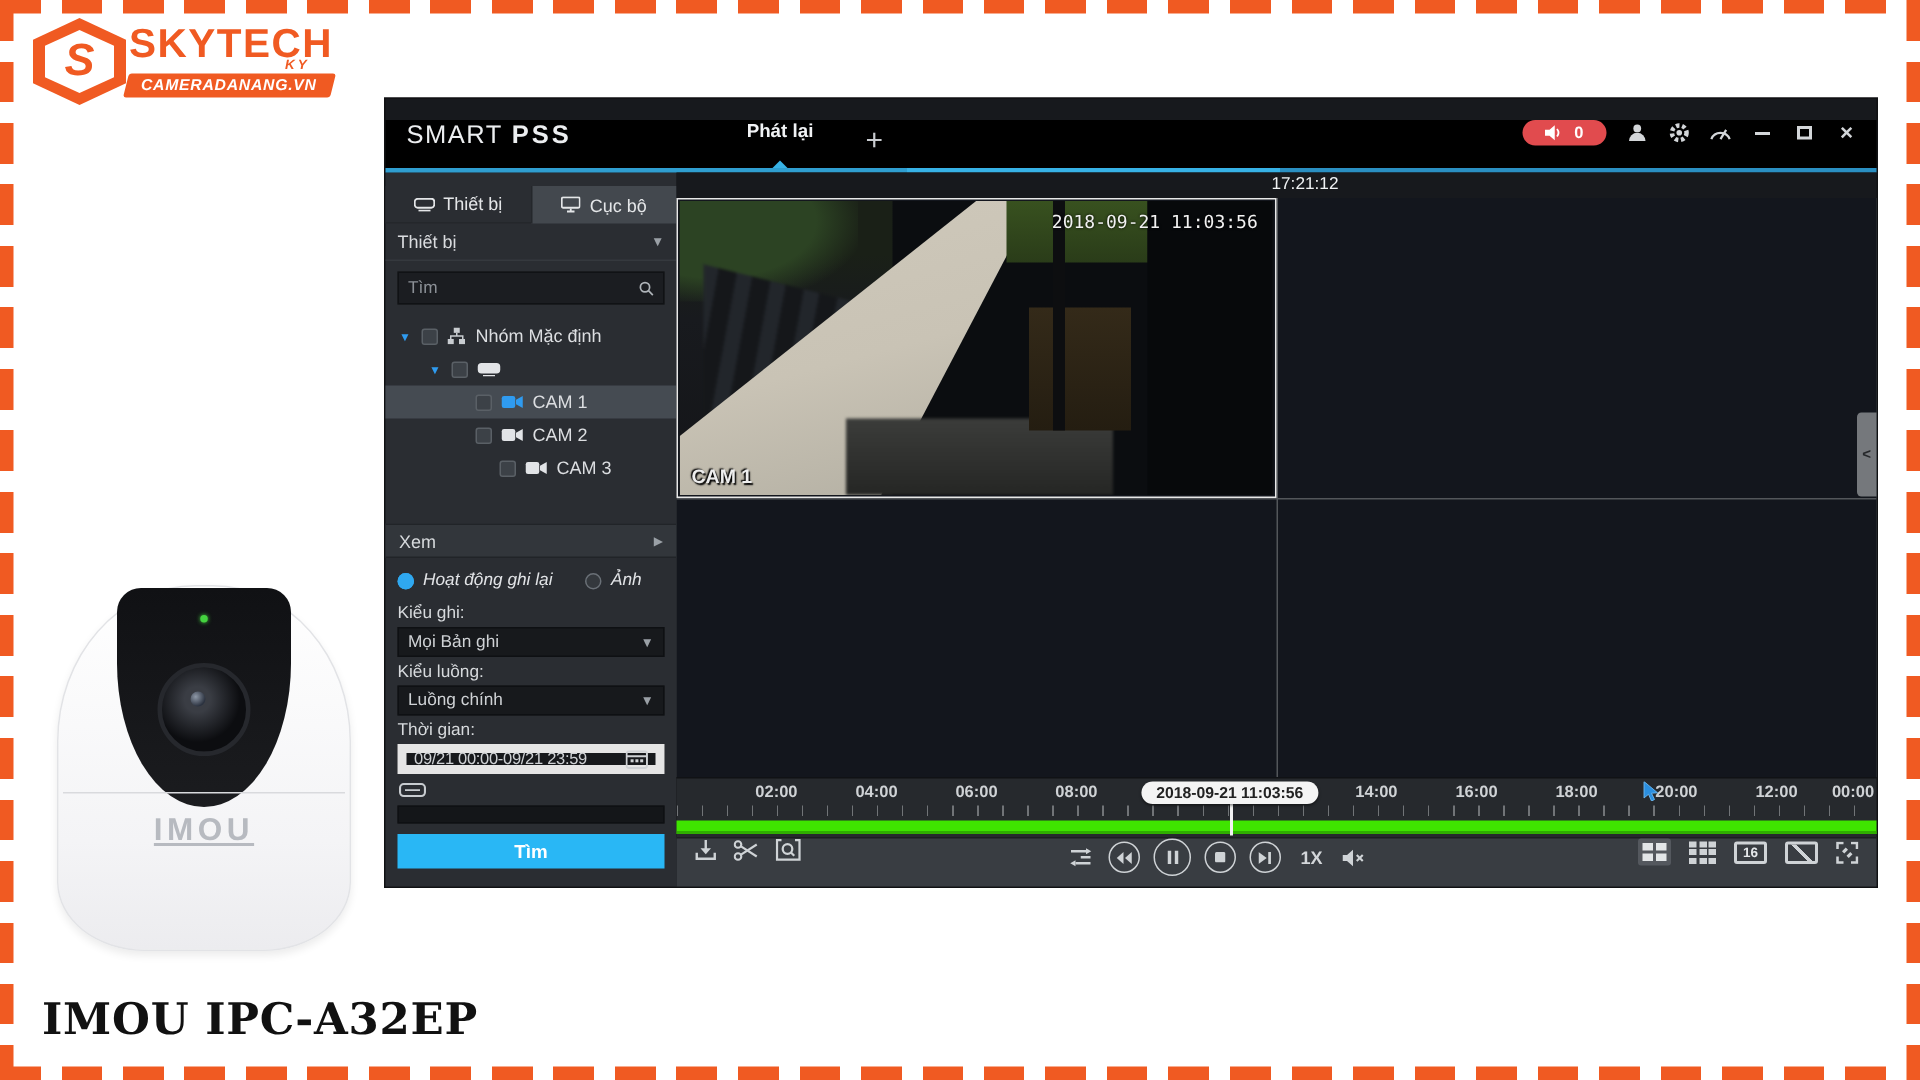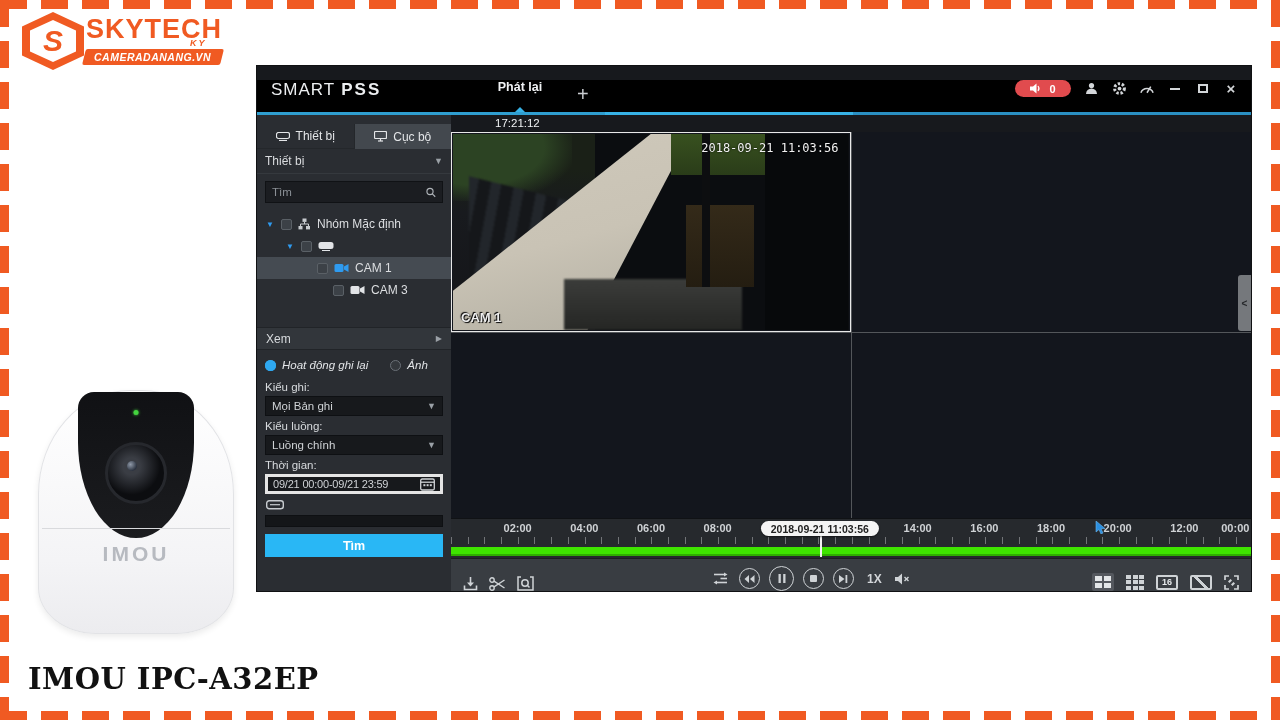--- a/index.html
+++ b/index.html
@@ -42,21 +42,21 @@
       border-radius:16px 16px 58px 58px / 16px 16px 96px 96px; }
   .cam-led { position:absolute; left:50%; top:18px; transform:translateX(-50%); width:5px; height:5px;
       border-radius:50%; background:#44d33f; box-shadow:0 0 3px #44d33f; }
   .cam-lens { position:absolute; left:50%; top:50px; transform:translateX(-50%); width:62px; height:62px;
       border-radius:50%; background:radial-gradient(circle at 42% 38%, #3a3d44 0 18%, #0c0d10 60%);
       border:3px solid #26282d; }
   .cam-lens::after { content:""; position:absolute; left:19px; top:16px; width:10px; height:10px;
       border-radius:50%; background:radial-gradient(circle at 35% 35%, #8f99a8, #2c3340 70%); }
   .cam-seam { position:absolute; left:4px; right:4px; top:138px; height:1px; background:#d9dadd; }
   .cam-logo { position:absolute; left:0; right:0; top:152px; text-align:center; color:#b7bac0;
-      font-size:21px; font-weight:bold; letter-spacing:3px; }
+      font-size:21px; font-weight:bold; letter-spacing:3px;text-decoration:underline; }
 
   .product-name { position:absolute; left:28px; top:662px; color:#111; font-size:29px; font-weight:bold;
       font-family:"DejaVu Serif","Liberation Serif",serif; letter-spacing:.5px; }
 
   
   .win { position:absolute; left:256px; top:65px; width:996px; height:527px; background:#17191d;
          border:1px solid #101113; display:flex; flex-direction:column; font-size:12px; color:#d3d6d9; }
   .titlebar { height:32px; background:#000000; display:flex; align-items:flex-start; position:relative; flex:0 0 auto;margin-top:14px; }
   .app-title { margin-left:14px; font-size:17px; color:#eceef0; letter-spacing:1px; }
   .app-title .pss { font-weight:bold; margin-left:6px; letter-spacing:2px; }
@@ -102,30 +102,30 @@
   .filters { padding:9px 8px 8px 8px; display:flex; flex-direction:column; flex:1; min-height:0; }
   .radio-row { display:flex; align-items:flex-end; gap:6px; margin-bottom:6px; color:#e2e4e7; font-size:11.5px;font-style:italic; }
   .radio { width:11px; height:11px; border-radius:50%; flex:0 0 auto; }
   .radio.on { background:#2fa8f0; box-shadow:inset 0 0 0 2px #2fa8f0; }
   .radio.off { background:#34383d; border:1px solid #6a7077; }
   .radio-row .gap { width:10px; }
   .flabel { color:#d7dadd; font-size:11.5px; margin:4px 0 3px 0; }
   .fselect { height:20px; background:#17191c; border:1px solid #0e1013; display:flex; align-items:center;
       padding:0 6px; color:#cfd2d5; font-size:11.5px; }
   .fselect .caret { margin-left:auto; font-size:9px; color:#9aa0a6; }
-  .fdate { height:20px; background:#17191c; border:3px solid #e5e5e5; display:flex; align-items:center;
+  .fdate { height:20px; background:#17191c; border:6px solid #e5e5e5; display:flex; align-items:center;
       padding:0 5px; color:#cfd2d5; font-size:11px; letter-spacing:-.2px; }
   .dev-mini { margin:6px 0 4px 1px; }
   .empty-bar { height:12px; background:#141619; border:1px solid #0e1013; flex:0 0 auto; }
   .btn-find { margin-top:7px; height:23px; background:#29b7f5; color:#fff; font-size:12.5px; font-weight:bold;
       display:flex; align-items:center; justify-content:center; flex:0 0 auto; }
 
   
   .main { flex:1; display:flex; flex-direction:column; min-width:0; position:relative; background:#17191d; }
-  .clock-row { height:17px; text-align:left; padding-right:6px; color:#f0f2f4; font-size:11.5px;
+  .clock-row { height:17px; text-align:center; padding-right:6px; color:#f0f2f4; font-size:11.5px;
       line-height:16px; flex:0 0 auto;margin-left:44px; }
   .vgrid { flex:1; display:grid; grid-template-columns:1fr 1fr; grid-template-rows:200px 1fr;
       gap:1px; background:#53565a; min-height:0; }
   .vcell { background:#13161d; position:relative; }
   .vcell.active { outline:1px solid #e8e8e8; outline-offset:-1px; }
 
   .scene { position:absolute; inset:2px; overflow:hidden; background:#0b0d10; }
   .sc-left { position:absolute; left:0; top:0; width:36%; height:100%;
       background:linear-gradient(180deg,#1a2017 0 18%, #181a1e 40%, #141518); }
   .sc-green-tl { position:absolute; left:0; top:0; width:30%; height:34%;
@@ -161,21 +161,21 @@
       background:repeating-linear-gradient(90deg,#8a8d90 0 1px, transparent 1px 16.7px); opacity:.75; }
   .tl-green { position:absolute; left:0; right:0; bottom:2px; height:9px; background:#3fe400;
       box-shadow:inset 0 -2px 0 #2fae00; }
   .tl-playhead { position:absolute; left:46.1%; top:6px; width:2px; height:32px; background:#f2f2f2; }
   .tl-tip { position:absolute; left:46.1%; top:2px; transform:translateX(-50%); background:#f4f4f4;
       border-radius:9px; height:15px; padding:0 10px; color:#222; font-size:10.5px; font-weight:bold;
       display:flex; align-items:center; white-space:nowrap; box-shadow:0 1px 2px rgba(0,0,0,.5); }
   .tl-cursor { position:absolute; left:80.5%; top:2px; }
 
   
-  .toolbar { height:33px; background:#393d42; display:flex; align-items:flex-end; position:relative;
+  .toolbar { height:33px; background:#393d42; display:flex; align-items:flex-start; position:relative;
       flex:0 0 auto; border-top:1px solid #1c1e21; }
   .tb-left { display:flex; align-items:center; gap:11px; padding-left:12px; }
   .tb-center { position:absolute; left:262px; display:flex; align-items:center; gap:9px; }
   .pcircle { width:21px; height:21px; border:1.5px solid #cfd3d6; border-radius:50%;
       display:flex; align-items:center; justify-content:center; }
   .pcircle.big { width:25px; height:25px; }
   .speed { color:#d3d6d9; font-size:12px; font-weight:bold; margin-left:4px; }
   .tb-right { margin-left:auto; display:flex; align-items:center; gap:12px; padding-right:12px; }
   .grid4 { display:grid; grid-template-columns:7px 7px; grid-template-rows:5px 5px; gap:2px;
       background:#54585e; padding:3px; border-radius:2px; }
@@ -324,20 +324,28 @@
               </svg>
           </div>
           <div class="trow sel" style="padding-left:60px;">
             <span class="cbox"></span>
             <svg class="cam-ic" width="15" height="10" viewBox="0 0 15 10">
                 <rect x="0.5" y="1" width="9" height="8" rx="1.5" fill="#2f9bf0"></rect>
                 <polygon points="10,3.5 14.5,1 14.5,9 10,6.5" fill="#2f9bf0"></polygon>
               </svg>
             <span>CAM 1</span>
           </div>
+          <div class="trow" style="padding-left:60px;">
+            <span class="cbox"></span>
+            <svg class="cam-ic" width="15" height="10" viewBox="0 0 15 10">
+                <rect x="0.5" y="1" width="9" height="8" rx="1.5" fill="#e2e4e7"></rect>
+                <polygon points="10,3.5 14.5,1 14.5,9 10,6.5" fill="#e2e4e7"></polygon>
+              </svg>
+            <span>CAM 2</span>
+          </div>
           <div class="trow" style="padding-left:76px;">
             <span class="cbox"></span>
             <svg class="cam-ic" width="15" height="10" viewBox="0 0 15 10">
                 <rect x="0.5" y="1" width="9" height="8" rx="1.5" fill="#e2e4e7"></rect>
                 <polygon points="10,3.5 14.5,1 14.5,9 10,6.5" fill="#e2e4e7"></polygon>
               </svg>
             <span>CAM 3</span>
           </div>
         </div>
 

